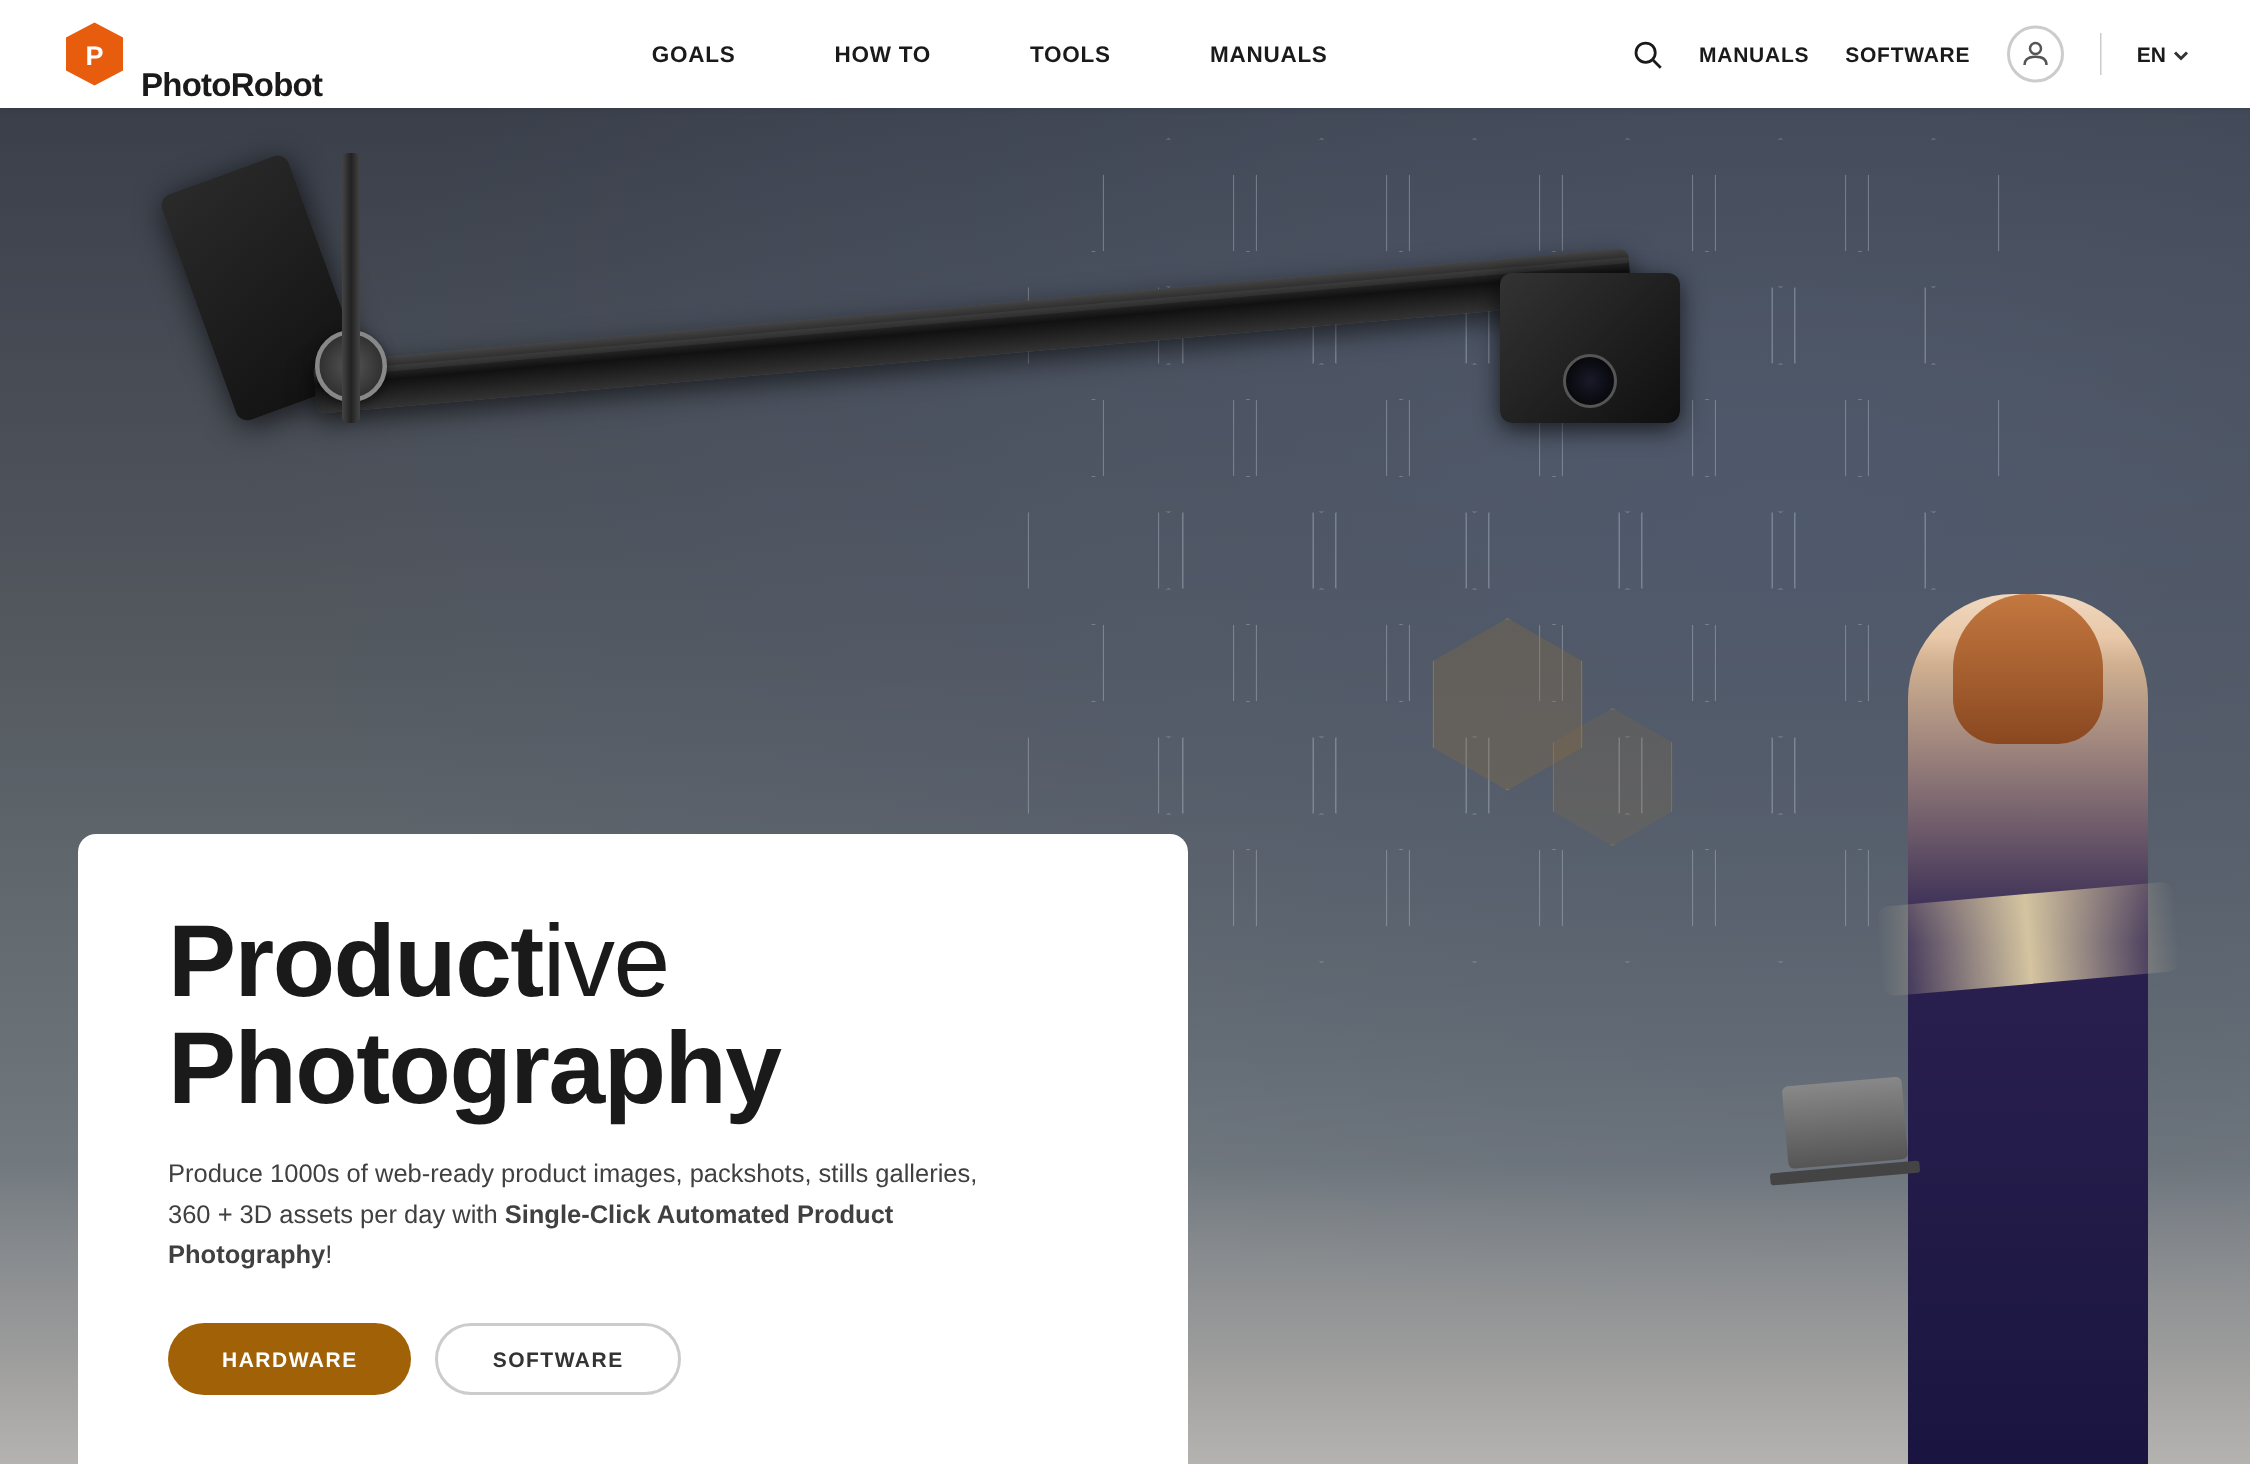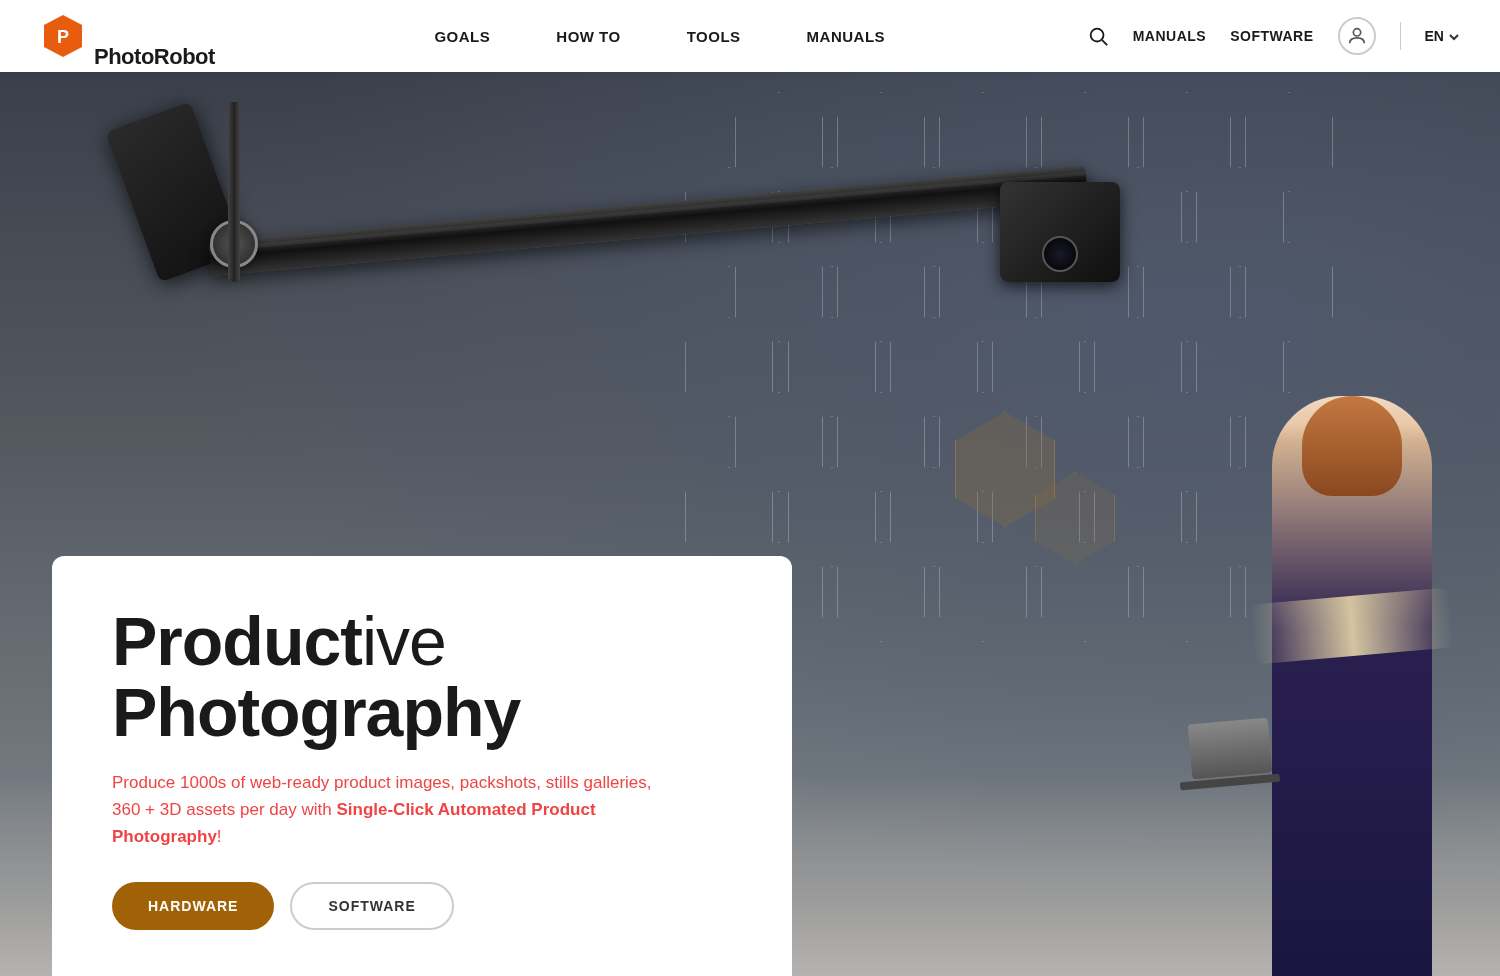--- a/index.html
+++ b/index.html
@@ -154,21 +154,21 @@
       color: #1a1a1a;
     }
 
     .hero-title .light-part {
       font-weight: 300;
       color: #1a1a1a;
     }
 
     .hero-subtitle {
       font-size: 17px;
-      color: #ef4444;
+      color: #404040;
       line-height: 1.6;
       max-width: 560px;
     }
 
     .hero-subtitle strong {
       font-weight: 700;
     }
 
     .hero-buttons {
       display: flex;

